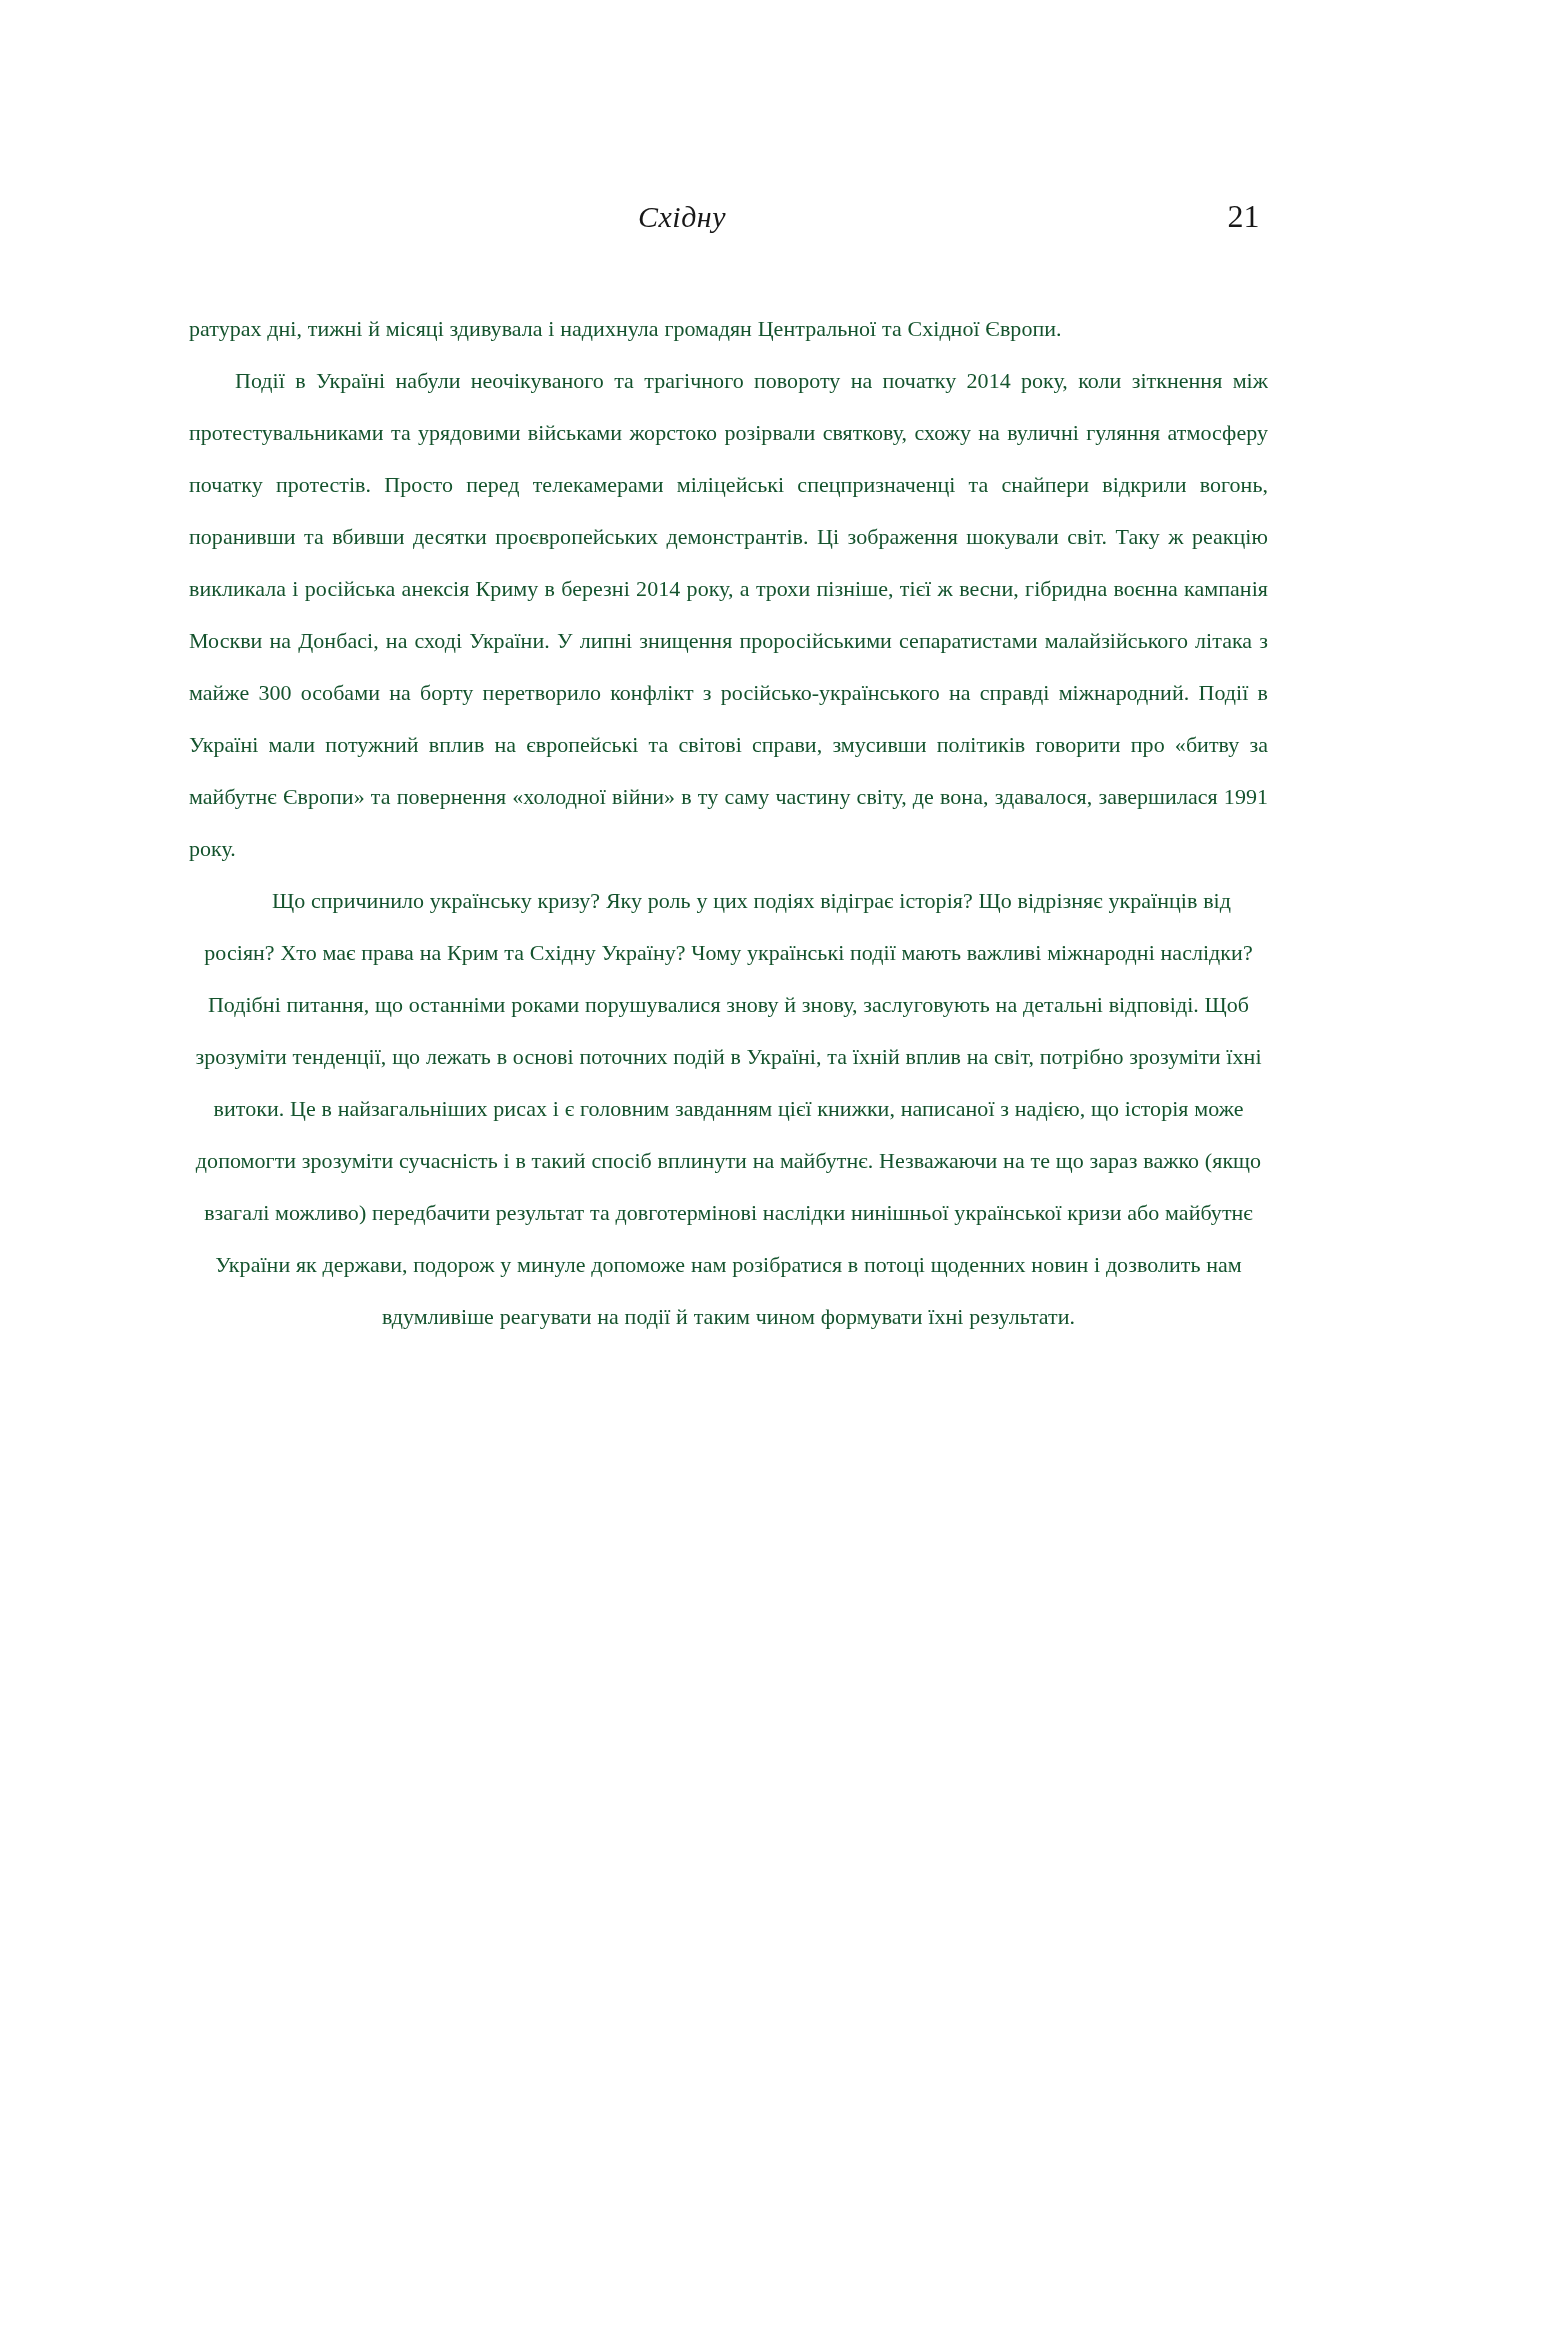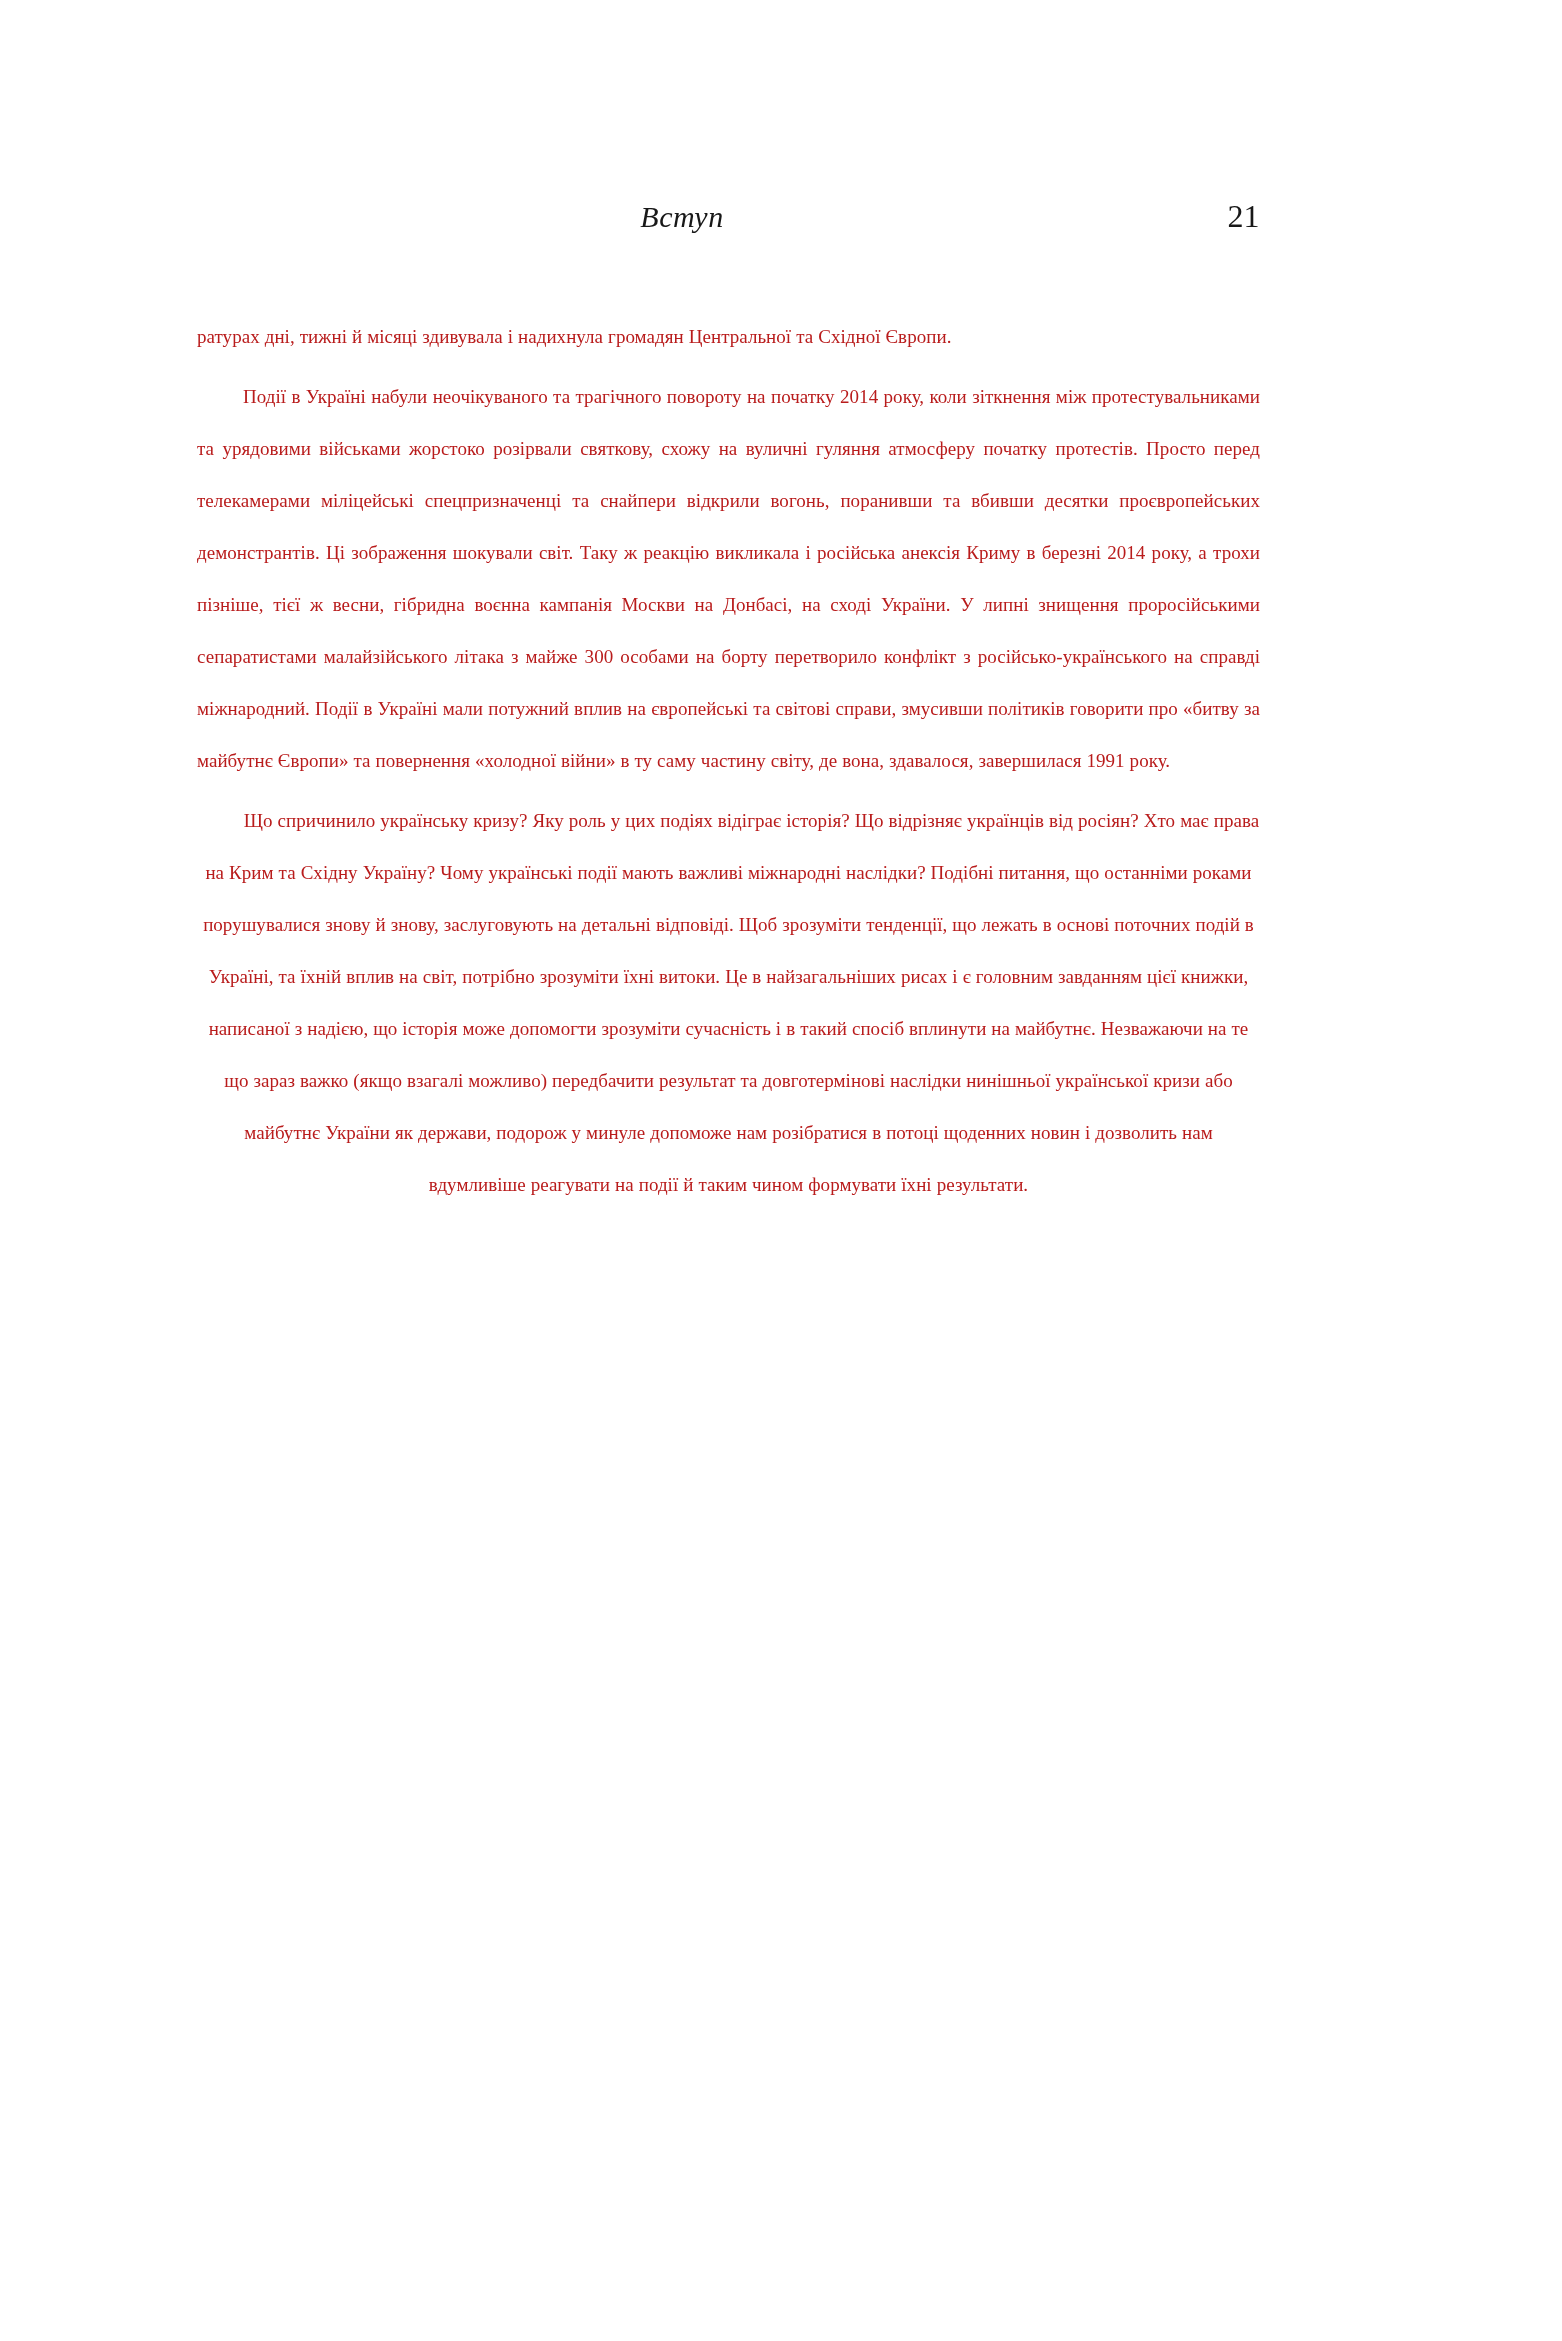--- a/index.html
+++ b/index.html
@@ -55,47 +55,47 @@
 
   
   .text-block {
     position: absolute;
     left: 189px;
     top: 303px;
     width: 1079px;
   }
 
   .para {
-    margin: 8px;
-    font-size: 19px;
+    margin: 0;
+    font-size: 22px;
     line-height: 52px;
     text-align: justify;
     text-justify: inter-word;
-    color: #b91c1c;
+    color: #14532d;
     letter-spacing: 0.04px;
     word-spacing: 0.2px;
     hyphens: manual;
   }
 
   .para.indent {
     text-indent: 46px;
   }
 
   
   .para:last-child {
     text-align: center;
   }
 </style>
 </head>
 <body>
 
 <div class="page">
 
   <div class="running-head">
-    <div class="running-head-title">Вступ</div>
+    <div class="running-head-title">Східну</div>
     <div class="running-head-folio">21</div>
   </div>
 
   <div class="text-block">
 
     <p class="para">ратурах дні, тижні й місяці здивувала і надихнула громадян Центральної та Східної Європи.</p>
 
     <p class="para indent">Події в Україні набули неочікуваного та трагічного повороту на початку 2014 року, коли зіткнення між протестувальниками та урядовими військами жорстоко розірвали святкову, схожу на вуличні гуляння атмосферу початку протестів. Просто перед телекамерами міліцейські спецпризначенці та снайпери відкрили вогонь, поранивши та вбивши десятки проєвропейських демонстрантів. Ці зображення шокували світ. Таку ж реакцію викликала і російська анексія Криму в березні 2014 року, а трохи пізніше, тієї ж весни, гібридна воєнна кампанія Москви на Донбасі, на сході України. У липні знищення проросійськими сепаратистами малайзійського літака з майже 300 особами на борту перетворило конфлікт з російсько-українського на справді міжнародний. Події в Україні мали потужний вплив на європейські та світові справи, змусивши політиків говорити про «битву за майбутнє Європи» та повернення «холодної війни» в ту саму частину світу, де вона, здавалося, завершилася 1991 року.</p>
 
     <p class="para indent">Що спричинило українську кризу? Яку роль у цих подіях відіграє історія? Що відрізняє українців від росіян? Хто має права на Крим та Східну Україну? Чому українські події мають важливі міжнародні наслідки? Подібні питання, що останніми роками порушувалися знову й знову, заслуговують на детальні відповіді. Щоб зрозуміти тенденції, що лежать в основі поточних подій в Україні, та їхній вплив на світ, потрібно зрозуміти їхні витоки. Це в найзагальніших рисах і є головним завданням цієї книжки, написаної з надією, що історія може допомогти зрозуміти сучасність і в такий спосіб вплинути на майбутнє. Незважаючи на те що зараз важко (якщо взагалі можливо) передбачити результат та довготермінові наслідки нинішньої української кризи або майбутнє України як держави, подорож у минуле допоможе нам розібратися в потоці щоденних новин і дозволить нам вдумливіше реагувати на події й таким чином формувати їхні результати.</p>

